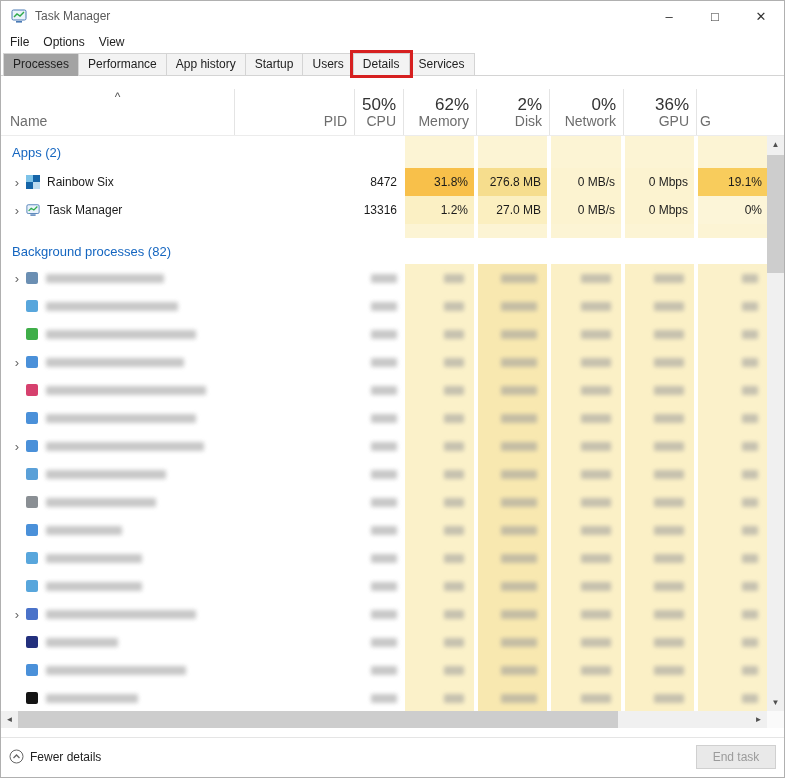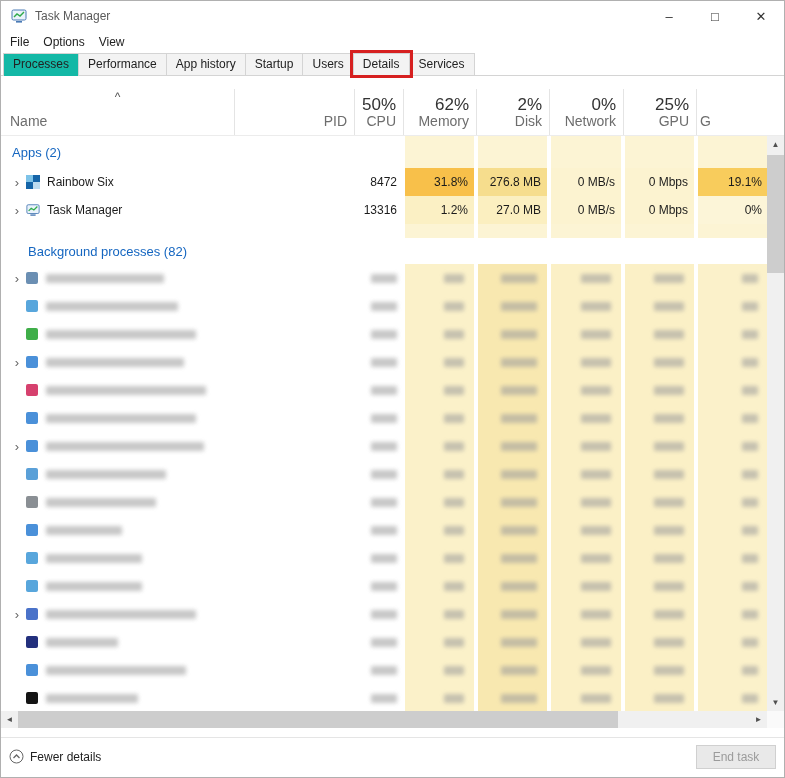--- a/index.html
+++ b/index.html
@@ -14,40 +14,40 @@
   .win-controls { margin-left:auto; display:flex; height:100%; }
   .win-btn { width:46px; height:100%; display:flex; align-items:center; justify-content:center; color:#333; font-size:13px; cursor:default; }
 
   
   .menubar { height:22px; display:flex; align-items:center; padding-left:2px; }
   .menu-item { padding:2px 7px; color:#222; }
 
   
   .tabstrip { height:23px; display:flex; align-items:flex-end; padding-left:2px; border-bottom:1px solid #d4d4d4; position:relative; }
   .tab { padding:3px 9px 4px; border:1px solid #d4d4d4; border-bottom:none; background:#f3f3f3; color:#222; margin-right:-1px; position:relative; }
-  .tab.active { background:#14b8a6; margin-bottom:-1px; padding-bottom:5px; z-index:1; }
+  .tab.active { background:#a3a3a3; margin-bottom:-1px; padding-bottom:5px; z-index:1; }
   .tab.redbox { outline:3px solid #d62020; z-index:2; }
   .tabgap { height:13px; }
 
   
   .header { display:grid; grid-template-columns:233px 120px 49px 73px 73px 74px 73px 74px 14px; height:47px; border-bottom:1px solid #ececec; }
   .hcell { position:relative; }
   .hcell + .hcell { border-left:1px solid #e4e4e4; }
   .total { position:absolute; top:6px; right:7px; font-size:17px; color:#333; }
   .hlabel { position:absolute; bottom:6px; font-size:14px; color:#6d6d6d; }
   .hlabel.left { left:9px; }
   .hlabel.right { right:7px; }
   .hlabel.gleft { left:3px; }
   .sortcaret { position:absolute; top:1px; left:50%; transform:translateX(-50%); font-size:12px; color:#555; }
 
   
   .content { position:relative; height:575px; }
   .rows { width:766px; height:575px; overflow:hidden; }
   .row { display:grid; grid-template-columns:233px 120px 49px 73px 73px 74px 73px 74px; }
-  .h32 { height:32px; } .h28 { height:28px; } .h14 { height:14px; } .h26 { height:26px;padding-left:16px; }
+  .h32 { height:32px; } .h28 { height:28px; } .h14 { height:14px; } .h26 { height:26px; }
   .cell { display:flex; align-items:center; min-width:0; }
   .hm { padding:0 2px; background-clip:content-box; justify-content:flex-end; }
   .hm .val { margin-right:6px; color:#1b1b1b; }
   .pidcell { justify-content:flex-end; padding-right:6px; }
   .namecell { padding-left:7px; }
   .expander { width:18px; font-size:13px; color:#666; display:inline-flex; justify-content:center; flex:none; }
   .picon { width:12px; height:12px; border-radius:2px; margin-right:8px; flex:none; }
   .picon-svg { width:14px; height:14px; margin-right:7px; flex:none; display:inline-flex; }
   .plabel { color:#1b1b1b; }
   .group-label { font-size:13px; color:#1566c0; }
@@ -136,21 +136,21 @@
     </div>
     <div class="hcell">
       <span class="total">2%</span>
       <span class="hlabel right">Disk</span>
     </div>
     <div class="hcell">
       <span class="total">0%</span>
       <span class="hlabel right">Network</span>
     </div>
     <div class="hcell">
-      <span class="total">25%</span>
+      <span class="total">36%</span>
       <span class="hlabel right">GPU</span>
     </div>
     <div class="hcell">
       <span class="hlabel gleft">G</span>
     </div>
   </div>
 
   <div class="content">
     <div class="rows">
 

